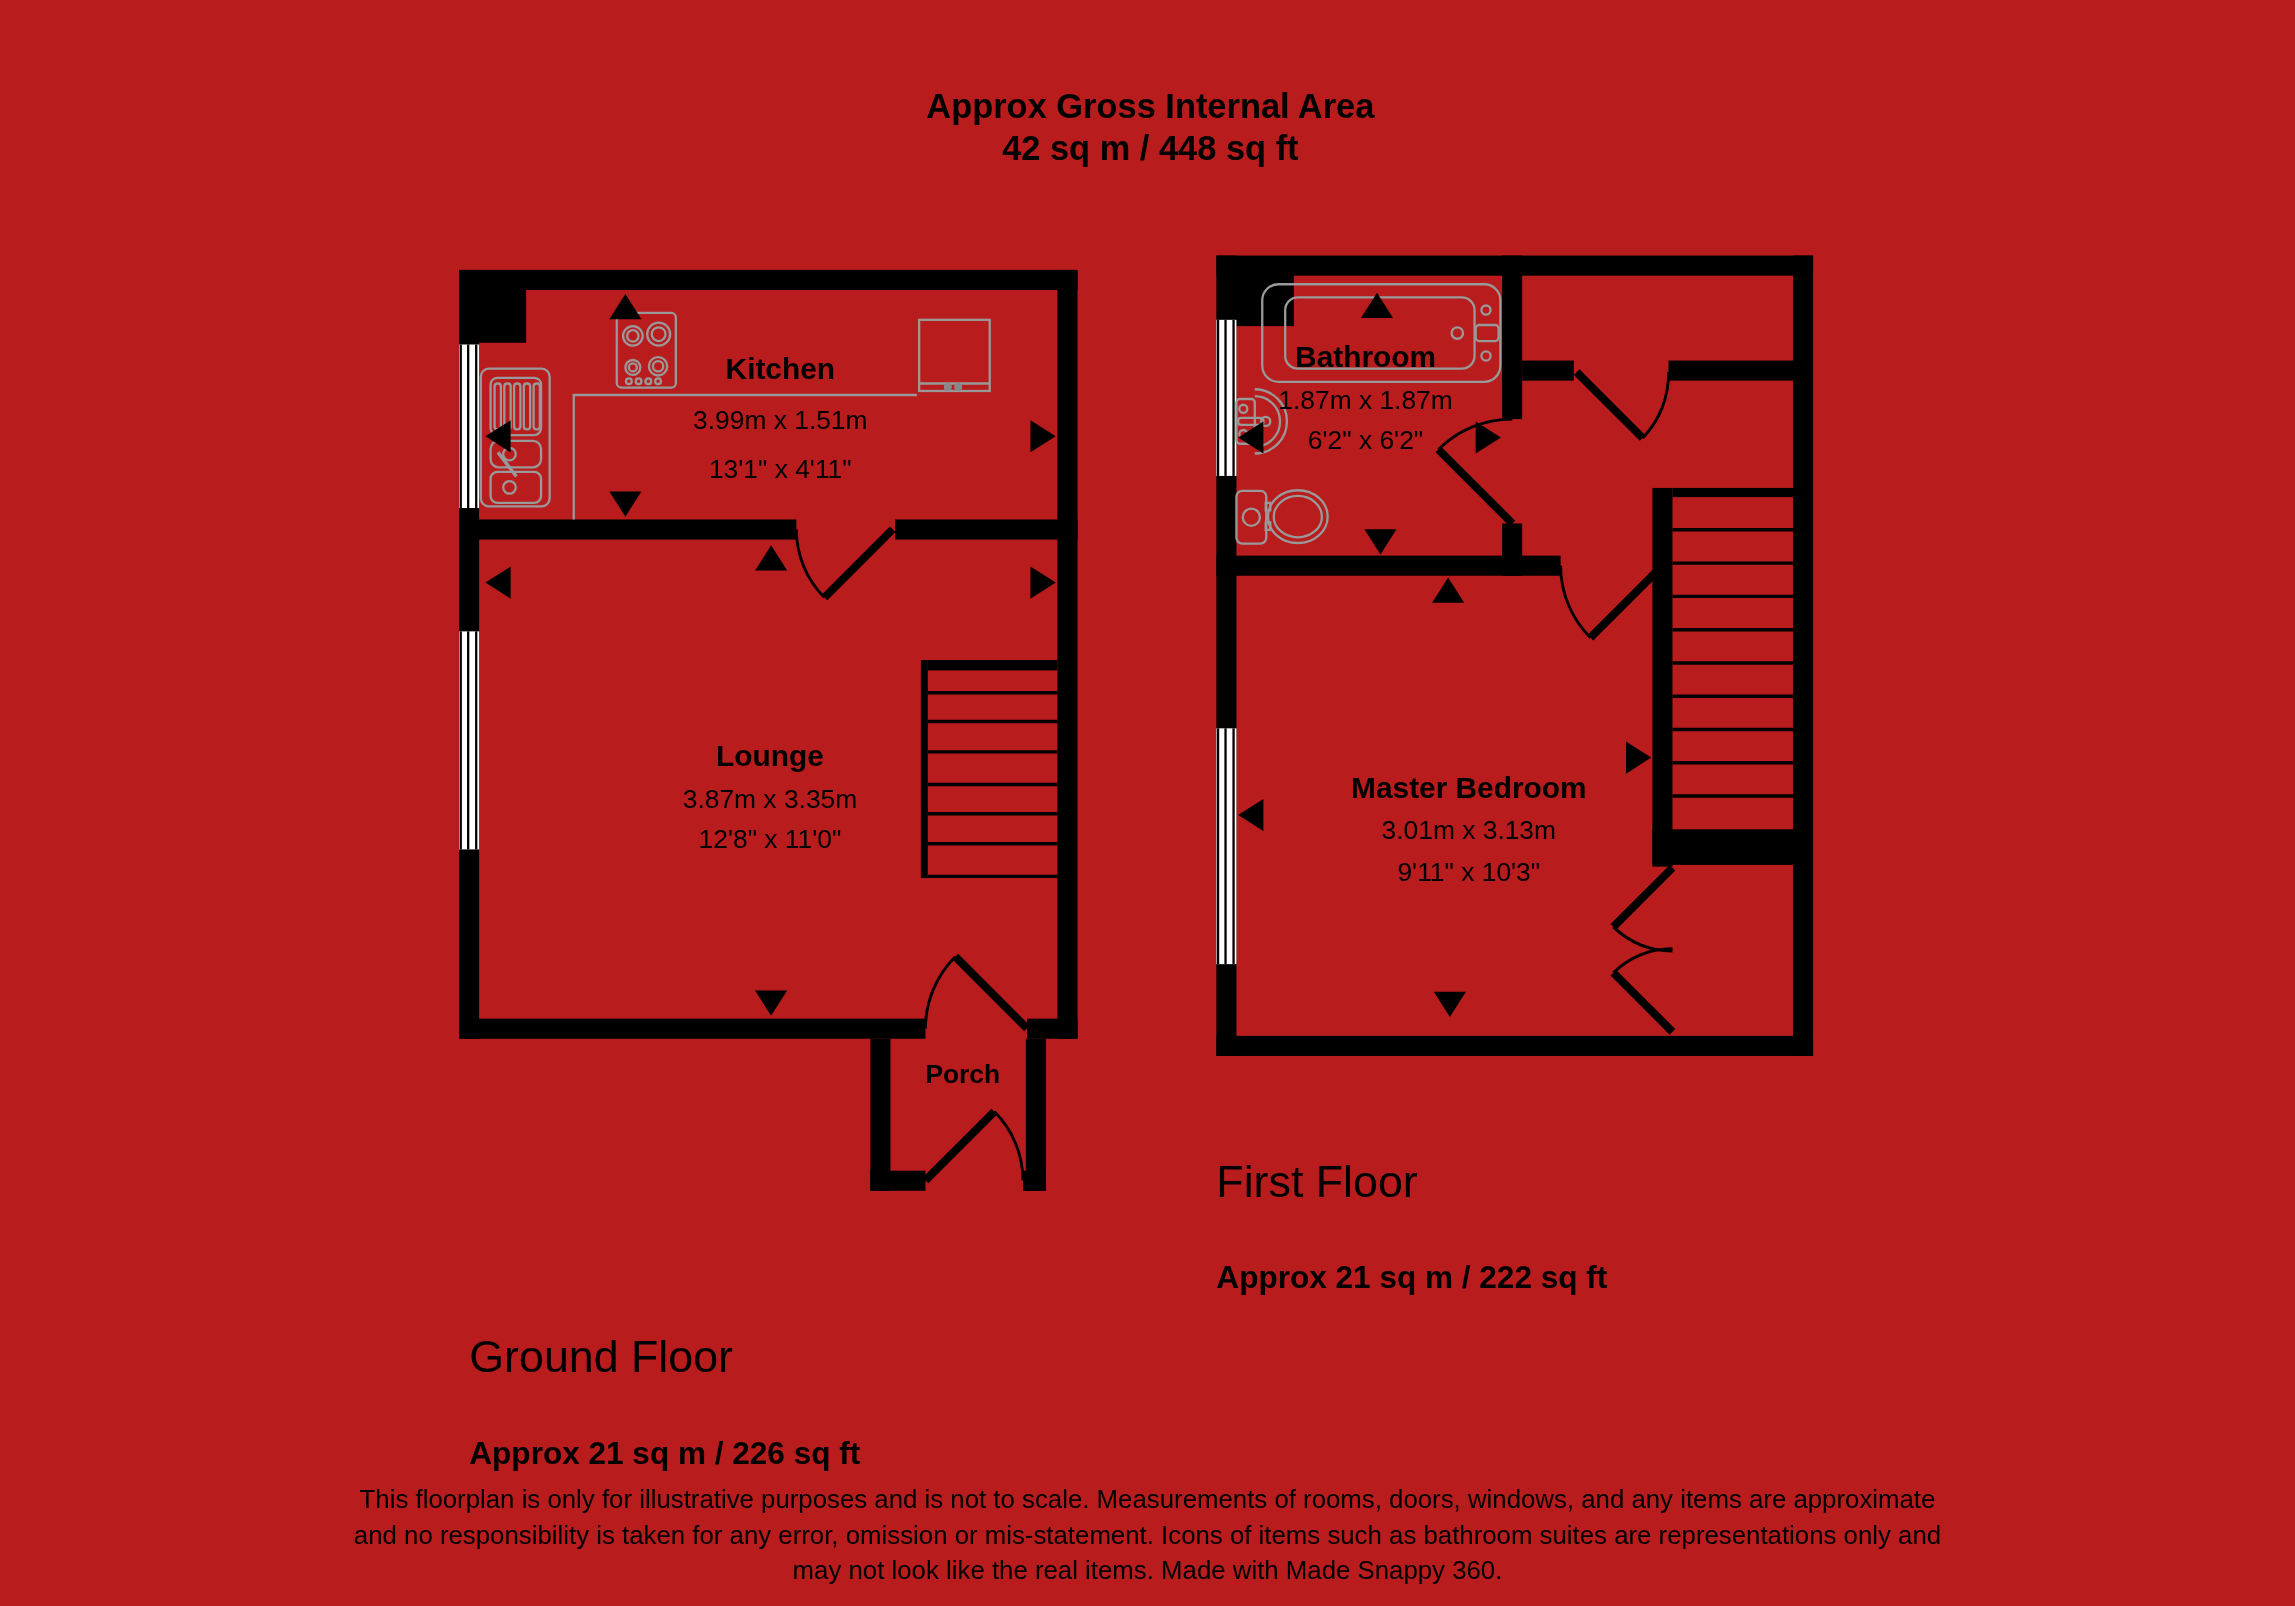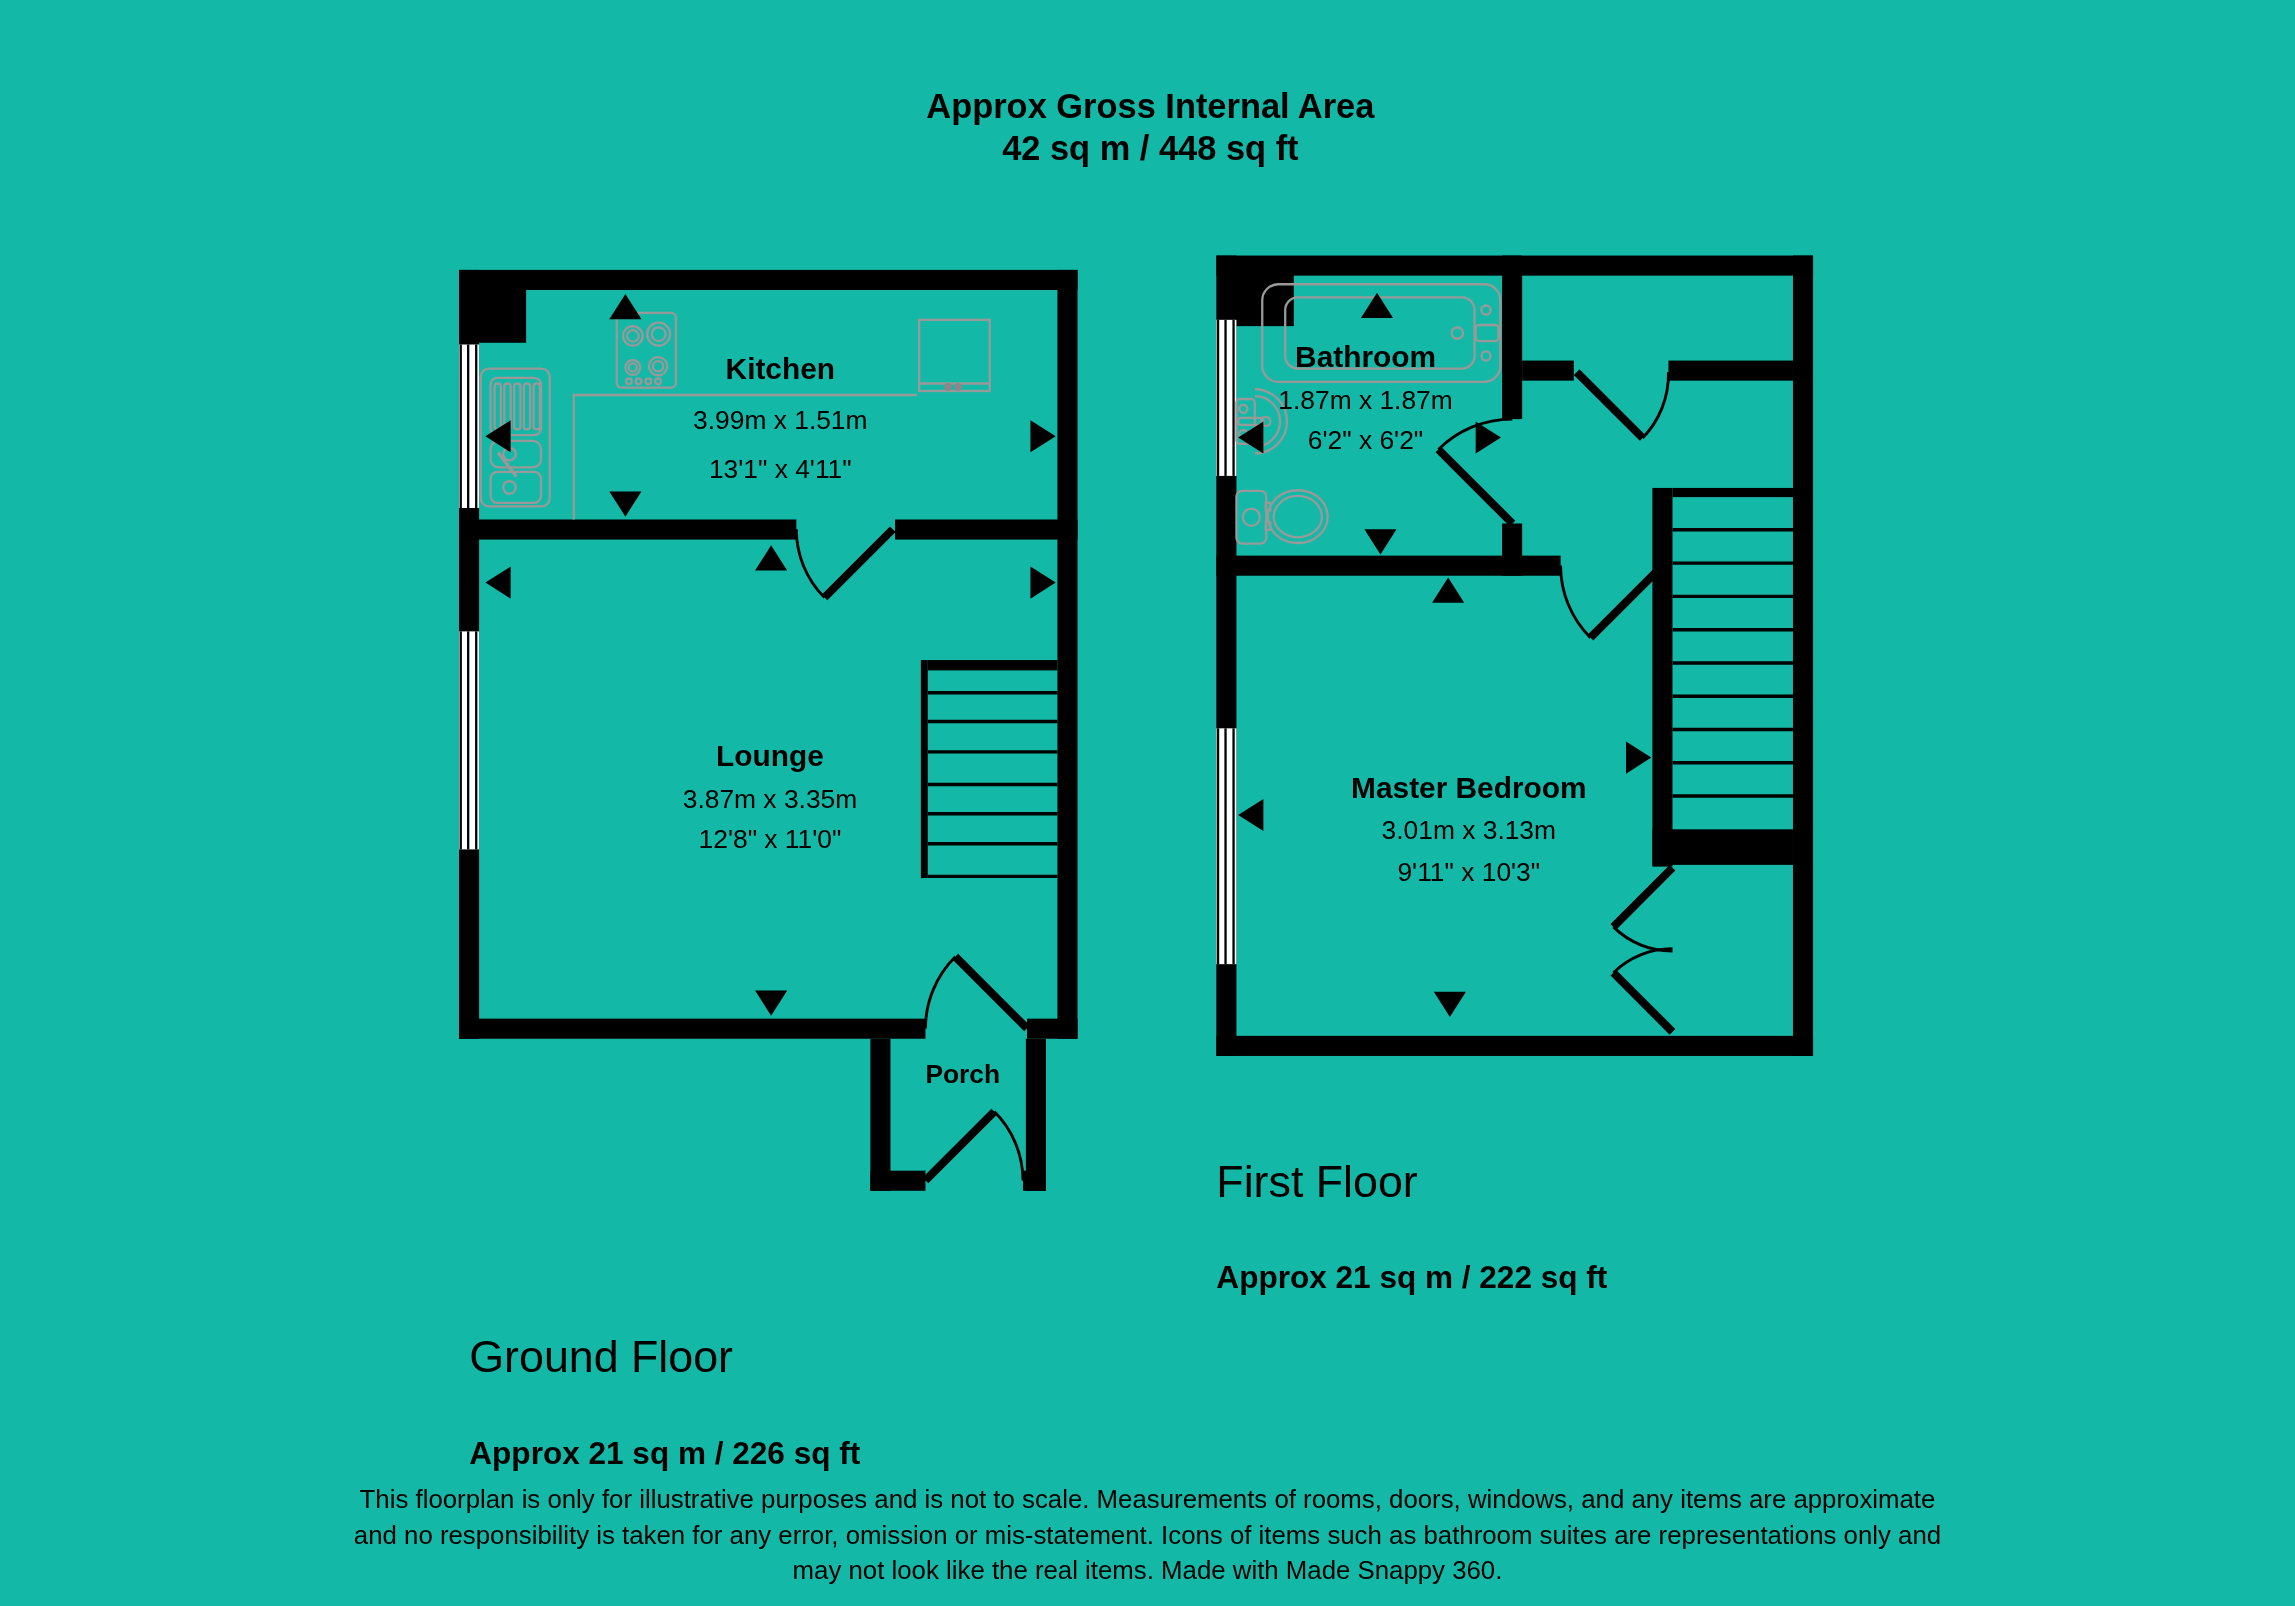--- a/index.html
+++ b/index.html
@@ -1,16 +1,16 @@
 <!DOCTYPE html>
 <html style="font-size:9.2px"><head>
 <meta charset="utf-8">
 <style>
   html,body{margin:0;padding:0;background:#ffffff;}
-  #canvas{position:relative;width:2295px;height:1607px;background:#14b8a6;overflow:hidden;}
+  #canvas{position:relative;width:2295px;height:1607px;background:#b91c1c;overflow:hidden;}
   svg{display:block;}
   text{font-family:"Liberation Sans","DejaVu Sans",sans-serif;fill:#000;}
   .room-name{font-size:52px;font-weight:bold;}
   .room-dim{font-size:46px;font-weight:normal;}
   .porch-name{font-size:46px;font-weight:bold;}
   .main-title{font-size:60px;font-weight:bold;}
   .floor-name{font-size:78px;font-weight:normal;}
   .floor-area{font-size:55px;font-weight:bold;}
   .disclaimer{font-size:45px;font-weight:normal;}
   .wall{fill:#000000;}

